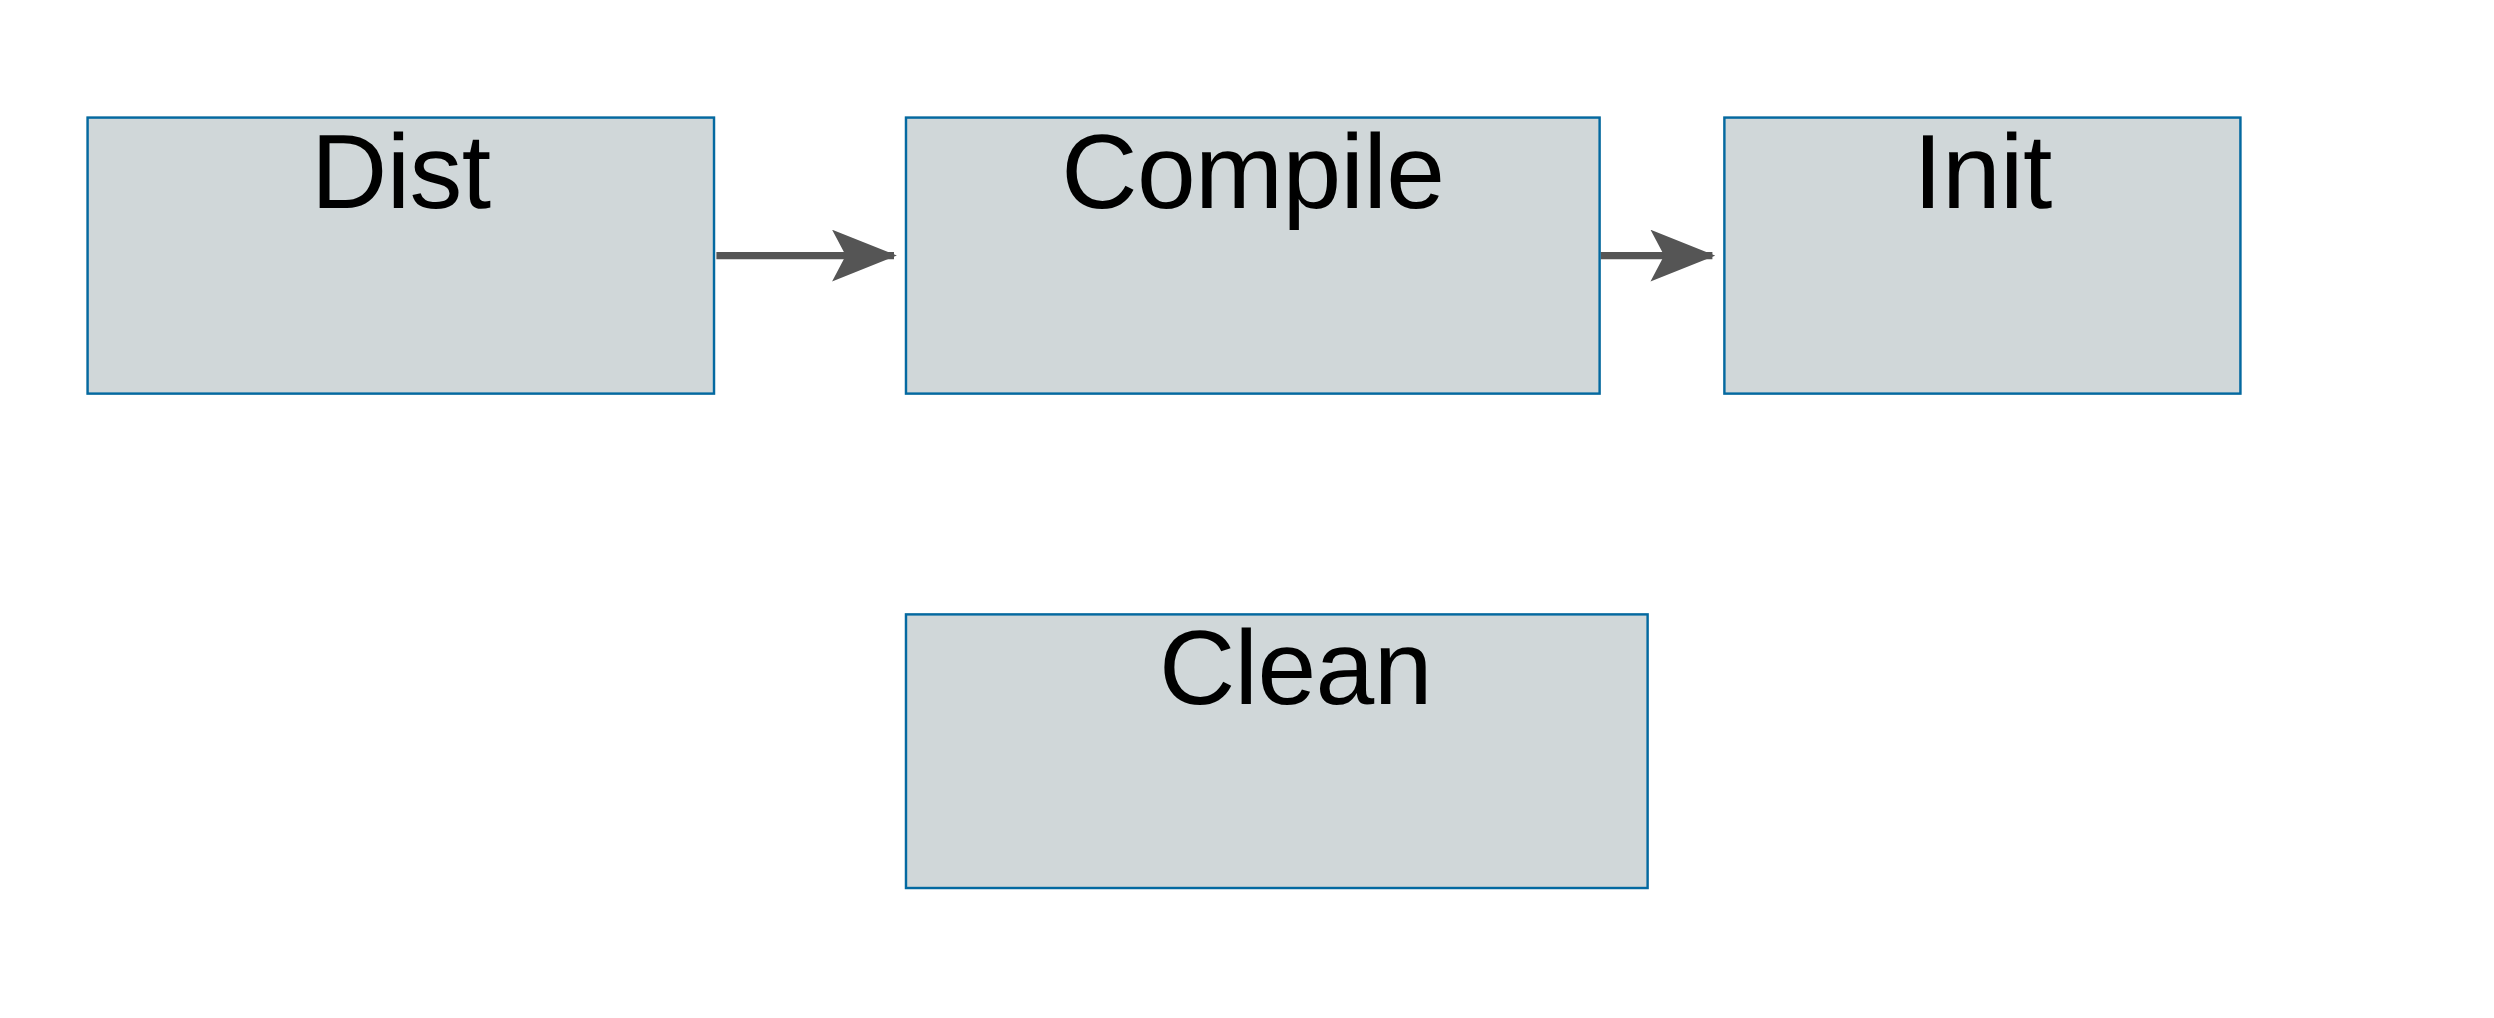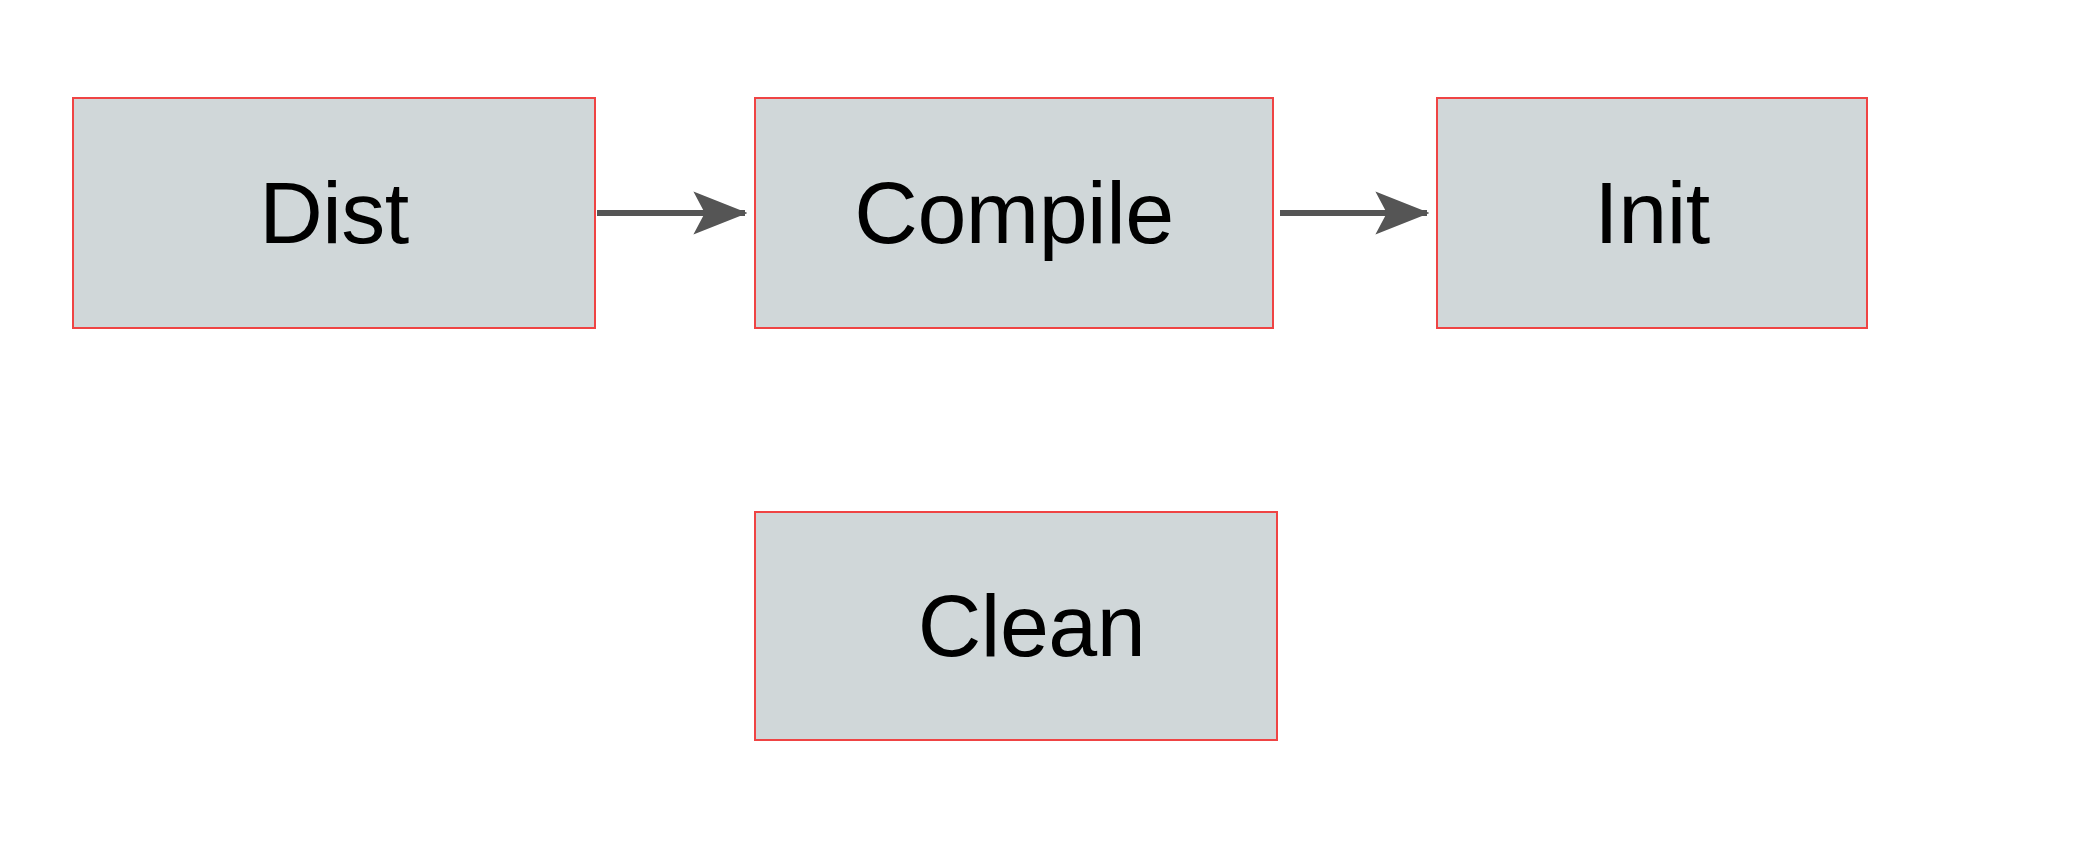--- a/index.html
+++ b/index.html
@@ -15,23 +15,22 @@
     position: relative;
     width: 2078px;
     height: 848px;
     background: #ffffff;
     overflow: hidden;
   }
   .node {
     position: absolute;
     box-sizing: border-box;
     background: #d0d7d9;
-    border: 2px solid #ef4444;
+    border: 2px solid #0369a1;
     display: flex;
-    align-items: center;
     justify-content: center;
     z-index: 2;
   }
   .node-label {
     font-family: "Liberation Sans", sans-serif;
     font-size: 88px;
     font-weight: 400;
     line-height: 1;
     color: #000000;
     letter-spacing: -0.5px;
@@ -73,25 +72,25 @@
     </g>
   </svg>
 
   <div class="edge-hit" style="left:597px; top:198px; width:157px; height:30px;"></div>
   <div class="edge-hit" style="left:1280px; top:198px; width:156px; height:30px;"></div>
 
   <div class="node" style="left:72px; top:97px; width:524px; height:232px;">
     <span class="node-label">Dist</span>
   </div>
 
-  <div class="node" style="left:754px; top:97px; width:520px; height:232px;">
+  <div class="node" style="left:754px; top:97px; width:580px; height:232px;">
     <span class="node-label">Compile</span>
   </div>
 
   <div class="node" style="left:1436px; top:97px; width:432px; height:232px;">
     <span class="node-label">Init</span>
   </div>
 
-  <div class="node" style="left:754px; top:511px; width:524px; height:230px;padding-left:31px;">
+  <div class="node" style="left:754px; top:511px; width:620px; height:230px;padding-left:31px;">
     <span class="node-label">Clean</span>
   </div>
 
 </div>
 
 </body></html>

